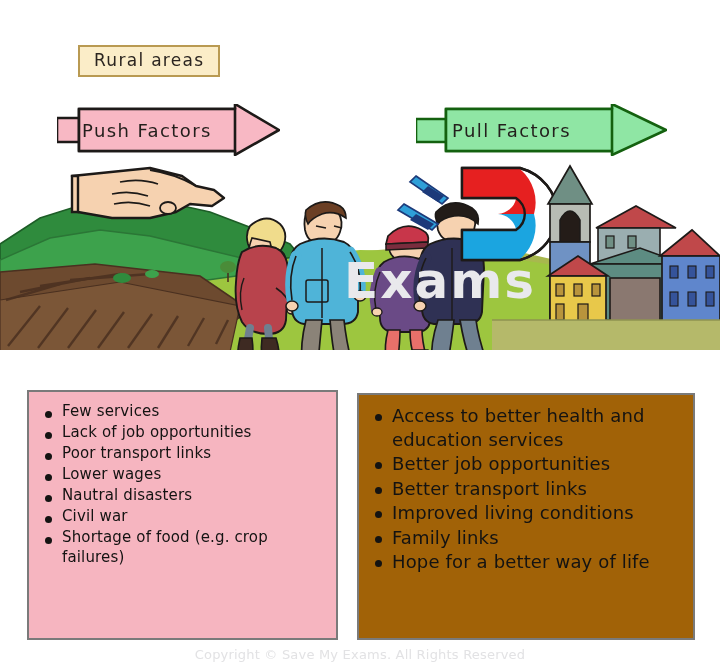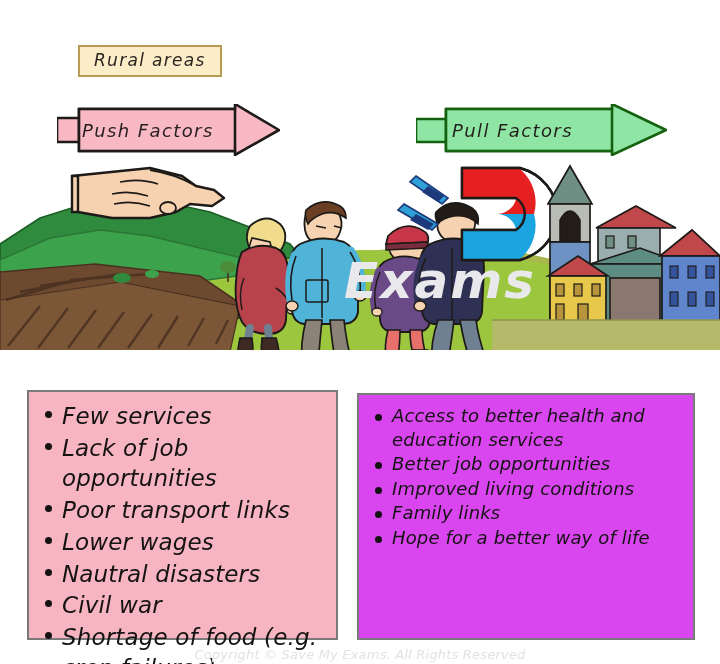--- a/index.html
+++ b/index.html
@@ -1,21 +1,21 @@
 <!DOCTYPE html>
 <html><head>
 <meta charset="utf-8">
 <style>
   html,body{margin:0;padding:0;background:#ffffff;}
   body{
     width:720px;height:664px;position:relative;overflow:hidden;
     font-family:"DejaVu Sans","Liberation Sans",sans-serif;
     -webkit-font-smoothing:antialiased;
   }
-  .stage{position:absolute;inset:0;font-style:italic;}
+  .stage{position:absolute;inset:0;}
 
   
   .tab{
     position:absolute;
     background:#fbedc8;
     border:2px solid #b99a52;
     color:#2b2520;
     font-size:17px;
     letter-spacing:1.3px;
     padding:4px 14px 5px 14px;
@@ -52,26 +52,26 @@
   }
 
   
   .listbox{
     position:absolute;
     border:2px solid #7a7a7a;
     box-sizing:border-box;
     padding:9px 10px 8px 12px;
   }
   #box-push{left:27px;top:390px;width:311px;height:250px;background:#f6b5c0;}
-  #box-pull{left:357px;top:393px;width:338px;height:247px;background:#d946ef;}
+  #box-pull{left:357px;top:393px;width:338px;height:247px;background:#a16207;}
   .listbox ul{list-style:none;margin:0;padding:0;}
   .listbox li{
     position:relative;
     padding-left:21px;
-    font-size:23px;
+    font-size:15px;
     line-height:1.335;
     color:#141312;
     letter-spacing:0.15px;
     margin-bottom:1px;
   }
   .listbox li:before{
     content:"";position:absolute;left:4px;top:10px;
     width:7px;height:7px;border-radius:50%;background:#141312;
   }
   #box-pull li{font-size:18px;line-height:1.31;}
@@ -292,20 +292,21 @@
       <li>Nautral disasters</li>
       <li>Civil war</li>
       <li>Shortage of food (e.g. crop failures)</li>
     </ul>
   </div>
 
   <div class="listbox" id="box-pull">
     <ul>
       <li>Access to better health and education services</li>
       <li>Better job opportunities</li>
+      <li>Better transport links</li>
       <li>Improved living conditions</li>
       <li>Family links</li>
       <li>Hope for a better way of life</li>
     </ul>
   </div>
 
   <div class="copyright">Copyright © Save My Exams. All Rights Reserved</div>
 
 </div>
 

